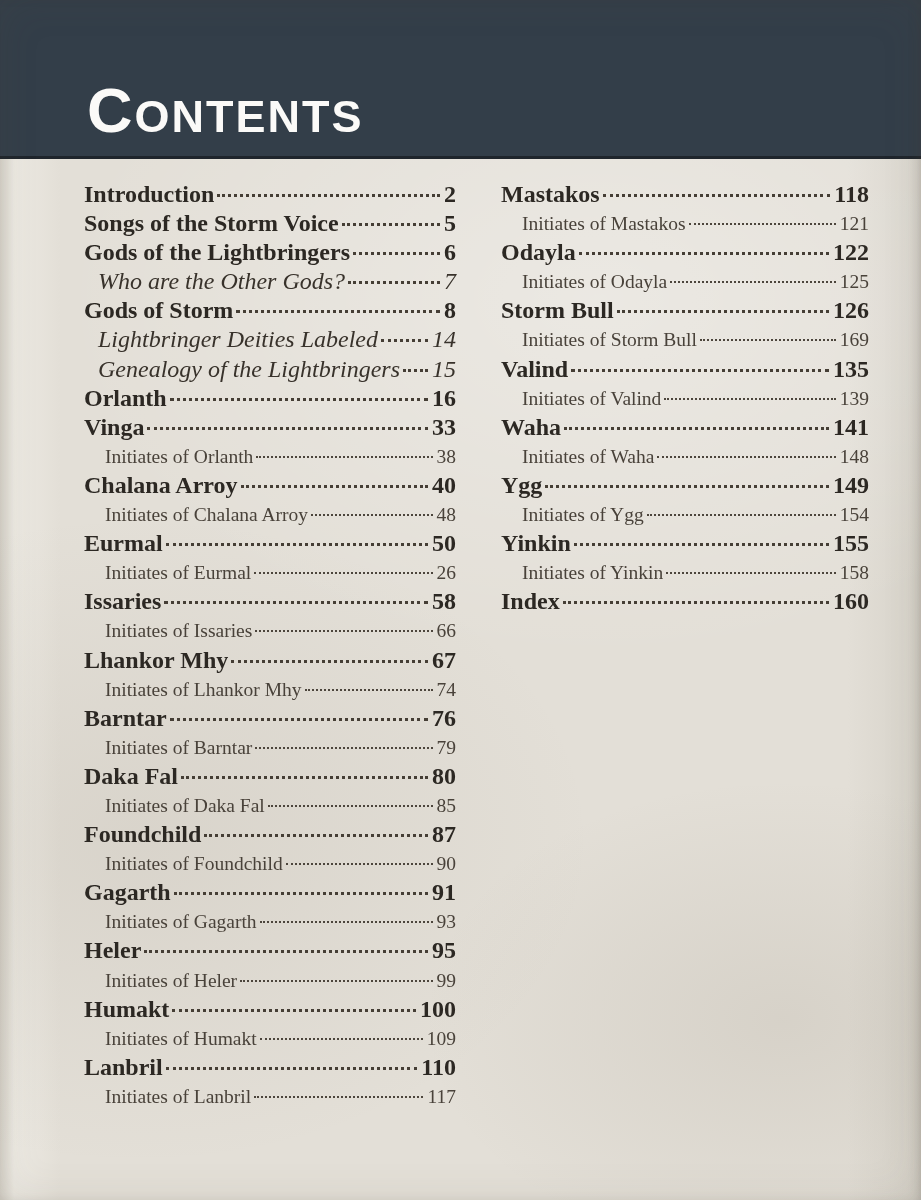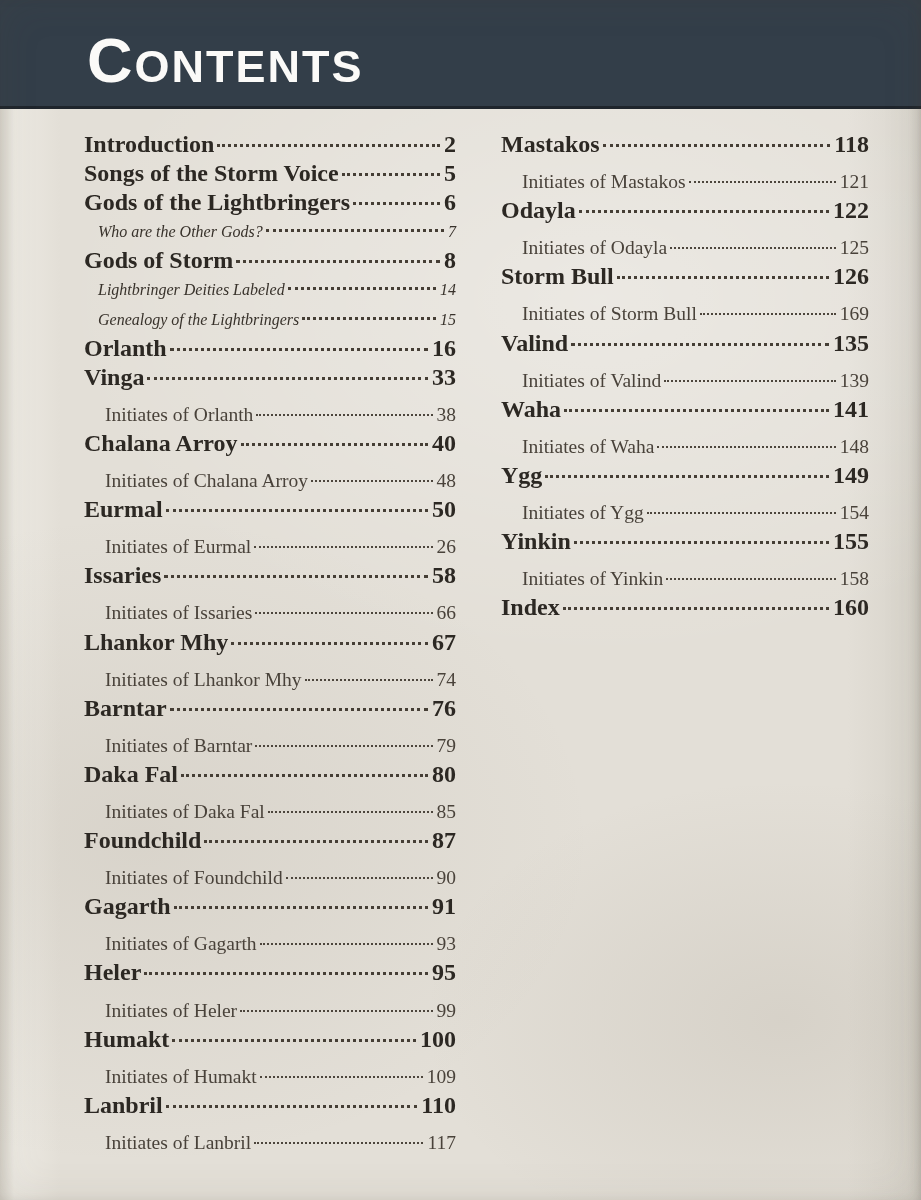--- a/index.html
+++ b/index.html
@@ -27,21 +27,21 @@
       var(--paper);
     font-family:"Liberation Serif","DejaVu Serif",serif;
     color:var(--ink);
   }
   .page::after{ 
     content:"";position:absolute;inset:0;pointer-events:none;
     box-shadow:inset 0 0 40px rgba(90,80,65,.12), inset -6px 0 14px -8px rgba(60,55,45,.35);
   }
   .band{
     position:relative;
-    width:100%;height:109px;
+    width:100%;height:159px;
     background:var(--header-bg);
     border-bottom:3px solid var(--header-edge);
     box-sizing:border-box;
   }
   .title{
     position:absolute;left:87px;bottom:14px;
     margin:0;
     font-family:"Liberation Sans","DejaVu Sans",sans-serif;
     font-weight:700;
     font-size:45px;
@@ -68,22 +68,22 @@
   .row .label{flex:0 0 auto;}
   .row .leader{flex:1 1 auto;min-width:12px;position:relative;margin:0 4px 0 3px;}
   .row .leader::after{
     content:"";
     position:absolute;left:0;right:0;bottom:5px;
     border-bottom:3px dotted var(--leader-dots);
   }
   .row .pagenum{flex:0 0 auto;font-variant-numeric:oldstyle-nums;}
   .row.main{font-weight:700;font-size:24px;color:var(--ink);}
   .row.main .pagenum{font-weight:700;}
-  .row.italic{font-style:italic;font-size:16px;color:#38322b;padding-left:14px;}
-  .row.initiate{font-size:19.5px;color:var(--ink-light);padding-left:21px;margin-top:8px;}
+  .row.italic{font-style:italic;font-size:24px;color:#38322b;padding-left:14px;}
+  .row.initiate{font-size:19.5px;color:var(--ink-light);padding-left:21px;}
   .row.initiate .leader::after{border-bottom-width:2.5px;border-bottom-color:#4c453c;}
 </style>
 </head>
 <body>
 
 <div class="page">
   <header class="band">
     <h1 class="title">Contents</h1>
   </header>
   <main class="columns">

